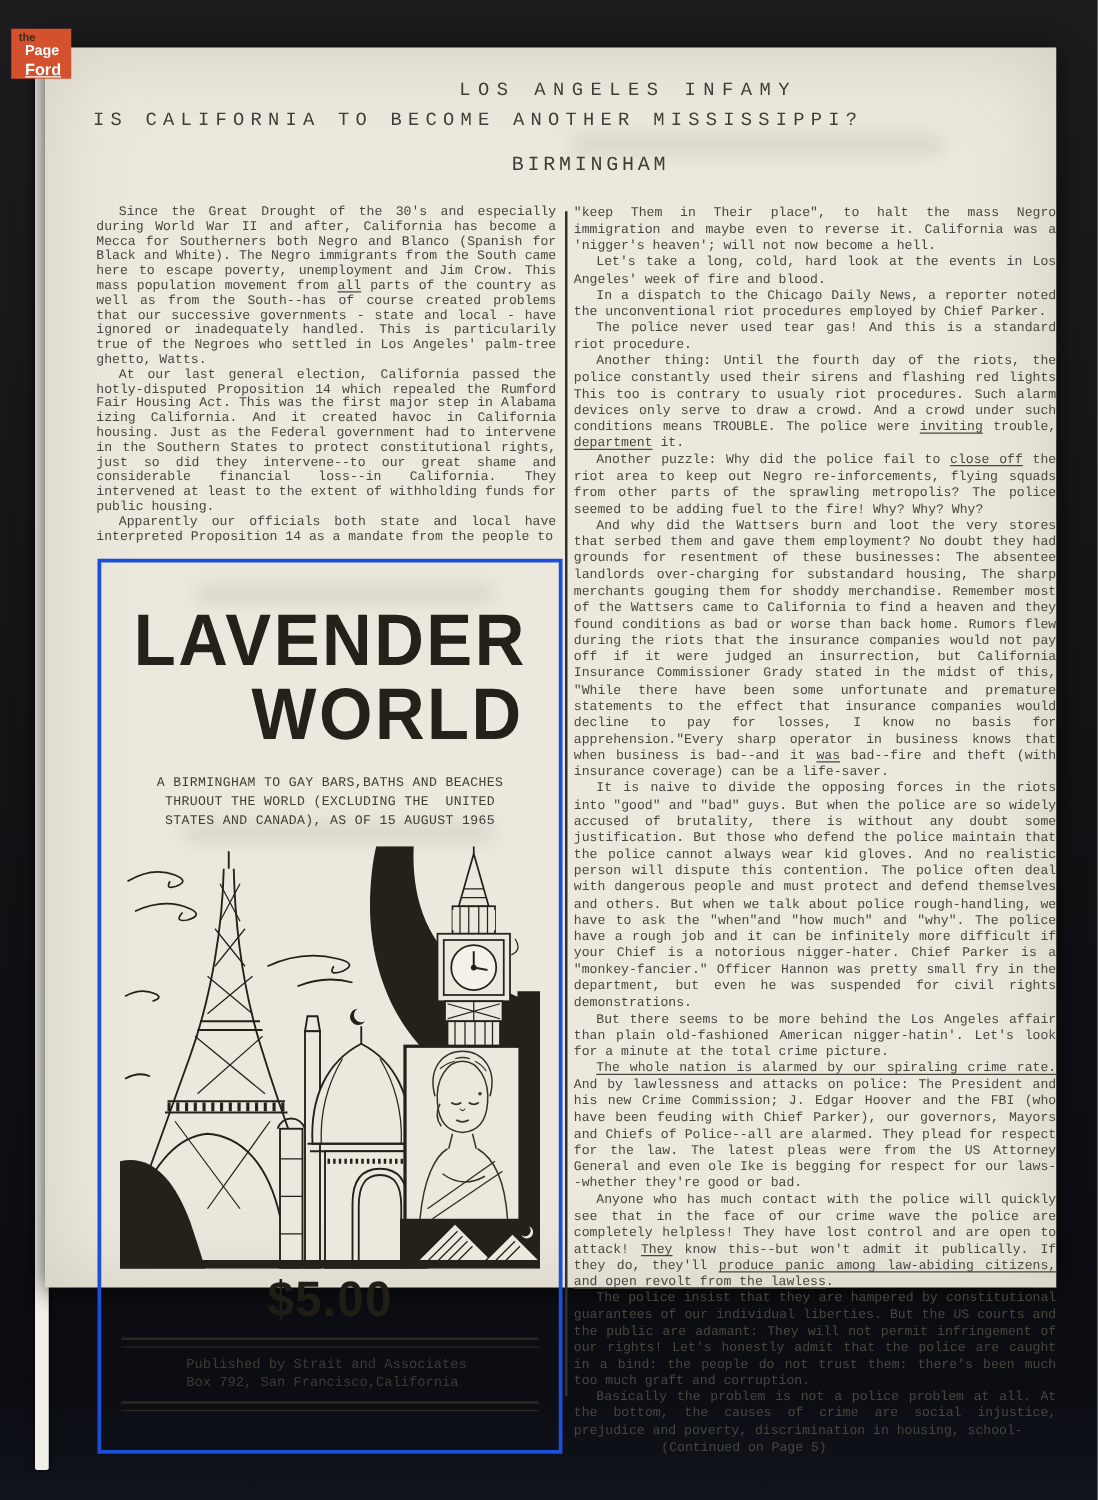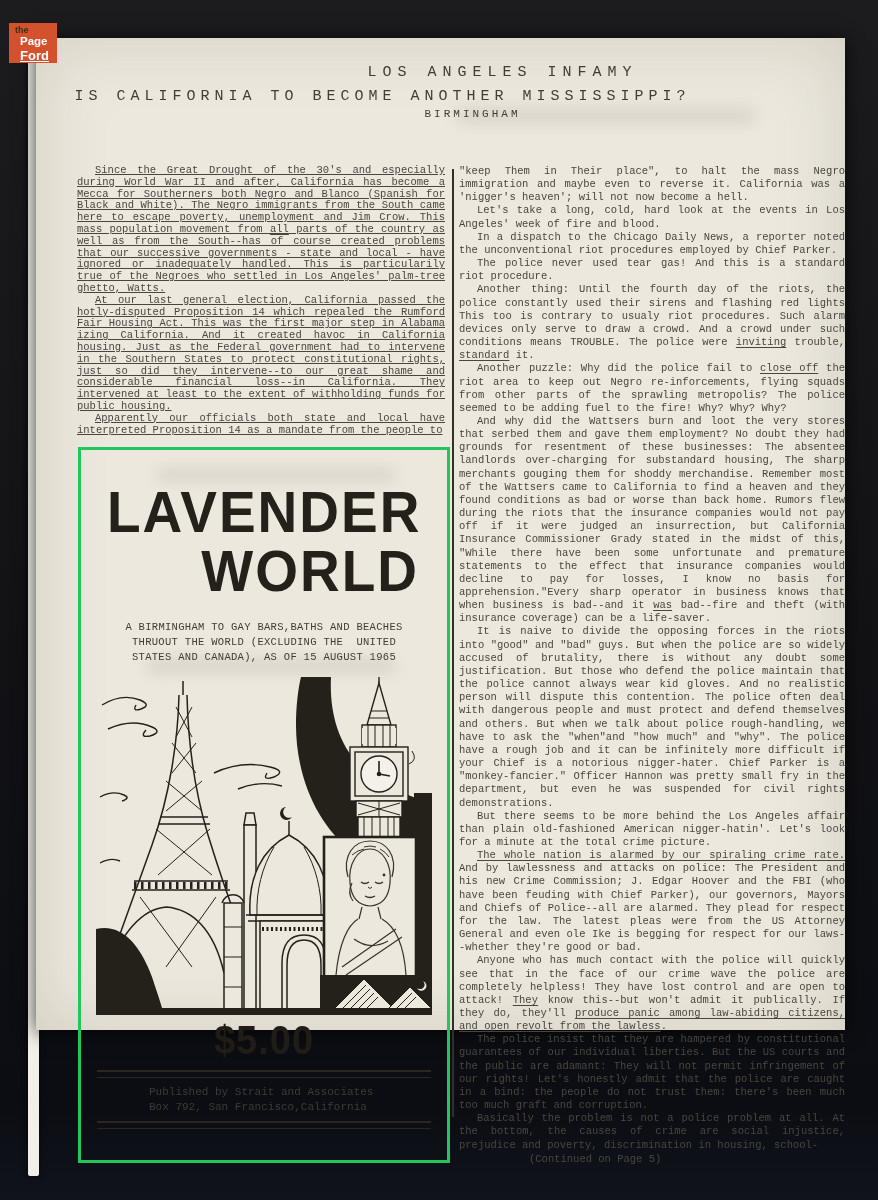--- a/index.html
+++ b/index.html
@@ -17,36 +17,36 @@
     box-shadow:inset 0 0 70px rgba(125,112,88,.22), 0 2px 18px rgba(0,0,0,.75);}
   
   .ghost{position:absolute;background:rgba(110,104,92,.14);filter:blur(7px);border-radius:10px;}
 
   
   .headline{position:absolute;top:26px;left:0;width:100%;color:#413d36;}
   .hl{white-space:nowrap;text-align:center;}
   .hl1{font-size:15px;letter-spacing:6px;transform:translateX(62px);}
   .hl2{font-size:15px;letter-spacing:5px;margin-top:7px;transform:translateX(-58px);}
   .hl3{font-size:16px;letter-spacing:3px;margin-top:17px;transform:translateX(14px);}
-  .hl4{font-size:11px;letter-spacing:3px;margin-top:3px;transform:translateX(32px);}
+  .hl4{font-size:16px;letter-spacing:3px;margin-top:18px;transform:translateX(32px);}
 
   
   .col-left{position:absolute;left:41px;top:127px;width:368px;
-    font-size:10.5px;line-height:11.8px;text-align:justify;color:#4a463f;text-decoration:underline;}
+    font-size:10.5px;line-height:11.8px;text-align:justify;color:#4a463f;}
   .col-right{position:absolute;left:423px;top:127px;width:386px;
     font-size:10.5px;line-height:13.15px;text-align:justify;color:#4a463f;}
   .para{text-indent:18px;}
   .para.no-indent{text-indent:0;}
   .para u{text-decoration-thickness:1px;text-underline-offset:2px;}
   .col-divider{position:absolute;left:416px;top:131px;width:2px;height:948px;background:#33302a;}
   .continued{text-align:left;padding-left:70px;margin-top:1px;}
 
   
   .ad{position:absolute;left:42px;top:409px;width:372px;height:716px;
-    border:3px solid #22c55e;box-sizing:border-box;overflow:hidden;}
+    border:3px solid #1d4ed8;box-sizing:border-box;overflow:hidden;}
   .ad-title{font-family:"Liberation Sans",sans-serif;font-weight:700;color:#24211a;
     font-size:55px;line-height:49px;letter-spacing:2px;transform:scaleY(1.06);}
   .t1{margin:38px 0 0 26px;}
   .t2{text-align:right;margin:10px 28px 0 0;}
   .ad-sub{margin-top:24px;text-align:center;font-size:10.5px;line-height:15px;
     letter-spacing:.3px;color:#403c35;}
   .ad-sub div{white-space:pre;}
   .ad-art{display:block;margin:12px auto 0;}
   .ad-price{text-align:center;font-family:"Liberation Sans",sans-serif;font-weight:700;
     font-size:38px;color:#201d17;margin-top:4px;letter-spacing:1px;transform:scaleY(1.05);}
@@ -89,21 +89,21 @@
         <div class="para">At our last general election, California passed the hotly-disputed Proposition 14 which repealed the Rumford Fair Housing Act. This was the first major step in Alabama izing California. And it created havoc in California housing. Just as the Federal government had to intervene in the Southern States to protect constitutional rights, just so did they intervene--to our great shame and considerable financial loss--in California. They intervened at least to the extent of withholding funds for public housing.</div>
         <div class="para">Apparently our officials both state and local have interpreted Proposition 14 as a mandate from the people to</div>
       </section>
 
     <section class="col-right">
       <div>
           <div class="para no-indent">"keep Them in Their place", to halt the mass Negro immigration and maybe even to reverse it. California was a 'nigger's heaven'; will not now become a hell.</div>
           <div class="para">Let's take a long, cold, hard look at the events in Los Angeles' week of fire and blood.</div>
           <div class="para">In a dispatch to the Chicago Daily News, a reporter noted the unconventional riot procedures employed by Chief Parker.</div>
           <div class="para">The police never used tear gas! And this is a standard riot procedure.</div>
-          <div class="para">Another thing: Until the fourth day of the riots, the police constantly used their sirens and flashing red lights This too is contrary to usualy riot procedures. Such alarm devices only serve to draw a crowd. And a crowd under such conditions means TROUBLE. The police were <u>inviting</u> trouble, <u>standard</u> it.</div>
+          <div class="para">Another thing: Until the fourth day of the riots, the police constantly used their sirens and flashing red lights This too is contrary to usualy riot procedures. Such alarm devices only serve to draw a crowd. And a crowd under such conditions means TROUBLE. The police were <u>inviting</u> trouble, <u>department</u> it.</div>
           <div class="para">Another puzzle: Why did the police fail to <u>close off</u> the riot area to keep out Negro re-inforcements, flying squads from other parts of the sprawling metropolis? The police seemed to be adding fuel to the fire! Why? Why? Why?</div>
           <div class="para">And why did the Wattsers burn and loot the very stores that serbed them and gave them employment? No doubt they had grounds for resentment of these businesses: The absentee landlords over-charging for substandard housing, The sharp merchants gouging them for shoddy merchandise. Remember most of the Wattsers came to California to find a heaven and they found conditions as bad or worse than back home. Rumors flew during the riots that the insurance companies would not pay off if it were judged an insurrection, but California Insurance Commissioner Grady stated in the midst of this, "While there have been some unfortunate and premature statements to the effect that insurance companies would decline to pay for losses, I know no basis for apprehension."Every sharp operator in business knows that when business is bad--and it <u>was</u> bad--fire and theft (with insurance coverage) can be a life-saver.</div>
           <div class="para">It is naive to divide the opposing forces in the riots into "good" and "bad" guys. But when the police are so widely accused of brutality, there is without any doubt some justification. But those who defend the police maintain that the police cannot always wear kid gloves. And no realistic person will dispute this contention. The police often deal with dangerous people and must protect and defend themselves and others. But when we talk about police rough-handling, we have to ask the "when"and "how much" and "why". The police have a rough job and it can be infinitely more difficult if your Chief is a notorious nigger-hater. Chief Parker is a "monkey-fancier." Officer Hannon was pretty small fry in the department, but even he was suspended for civil rights demonstrations.</div>
           <div class="para">But there seems to be more behind the Los Angeles affair than plain old-fashioned American nigger-hatin'. Let's look for a minute at the total crime picture.</div>
           <div class="para"><u>The whole nation is alarmed by our spiraling crime rate.</u> And by lawlessness and attacks on police: The President and his new Crime Commission; J. Edgar Hoover and the FBI (who have been feuding with Chief Parker), our governors, Mayors and Chiefs of Police--all are alarmed. They plead for respect for the law. The latest pleas were from the US Attorney General and even ole Ike is begging for respect for our laws--whether they're good or bad.</div>
           <div class="para">Anyone who has much contact with the police will quickly see that in the face of our crime wave the police are completely helpless! They have lost control and are open to attack! <u>They</u> know this--but won't admit it publically. If they do, they'll <u>produce panic among law-abiding citizens, and open revolt from the lawless</u>.</div>
           <div class="para">The police insist that they are hampered by constitutional guarantees of our individual liberties. But the US courts and the public are adamant: They will not permit infringement of our rights! Let's honestly admit that the police are caught in a bind: the people do not trust them: there's been much too much graft and corruption.</div>
           <div class="para">Basically the problem is not a police problem at all. At the bottom, the causes of crime are social injustice, prejudice and poverty, discrimination in housing, school-</div>
         </div>
       <div class="continued">(Continued on Page 5)</div>

